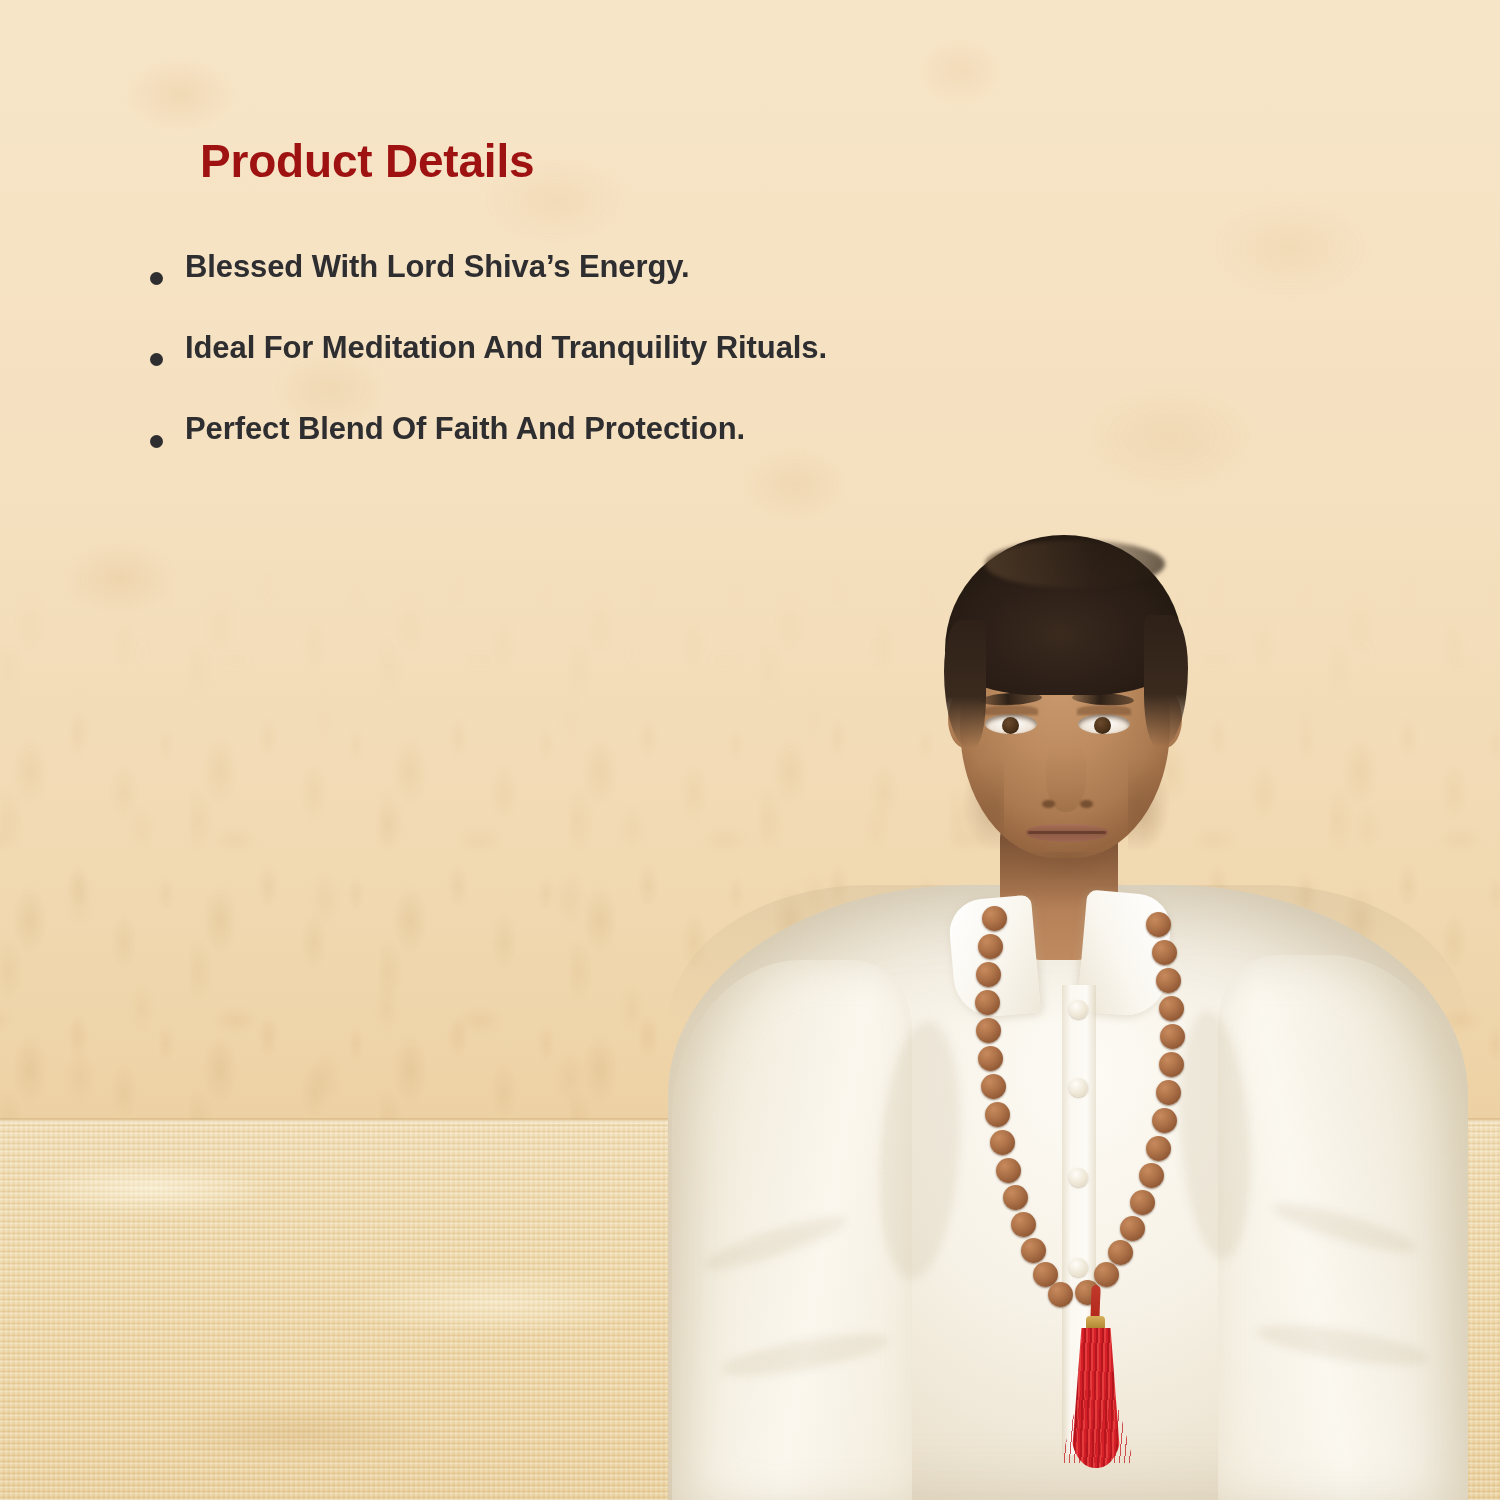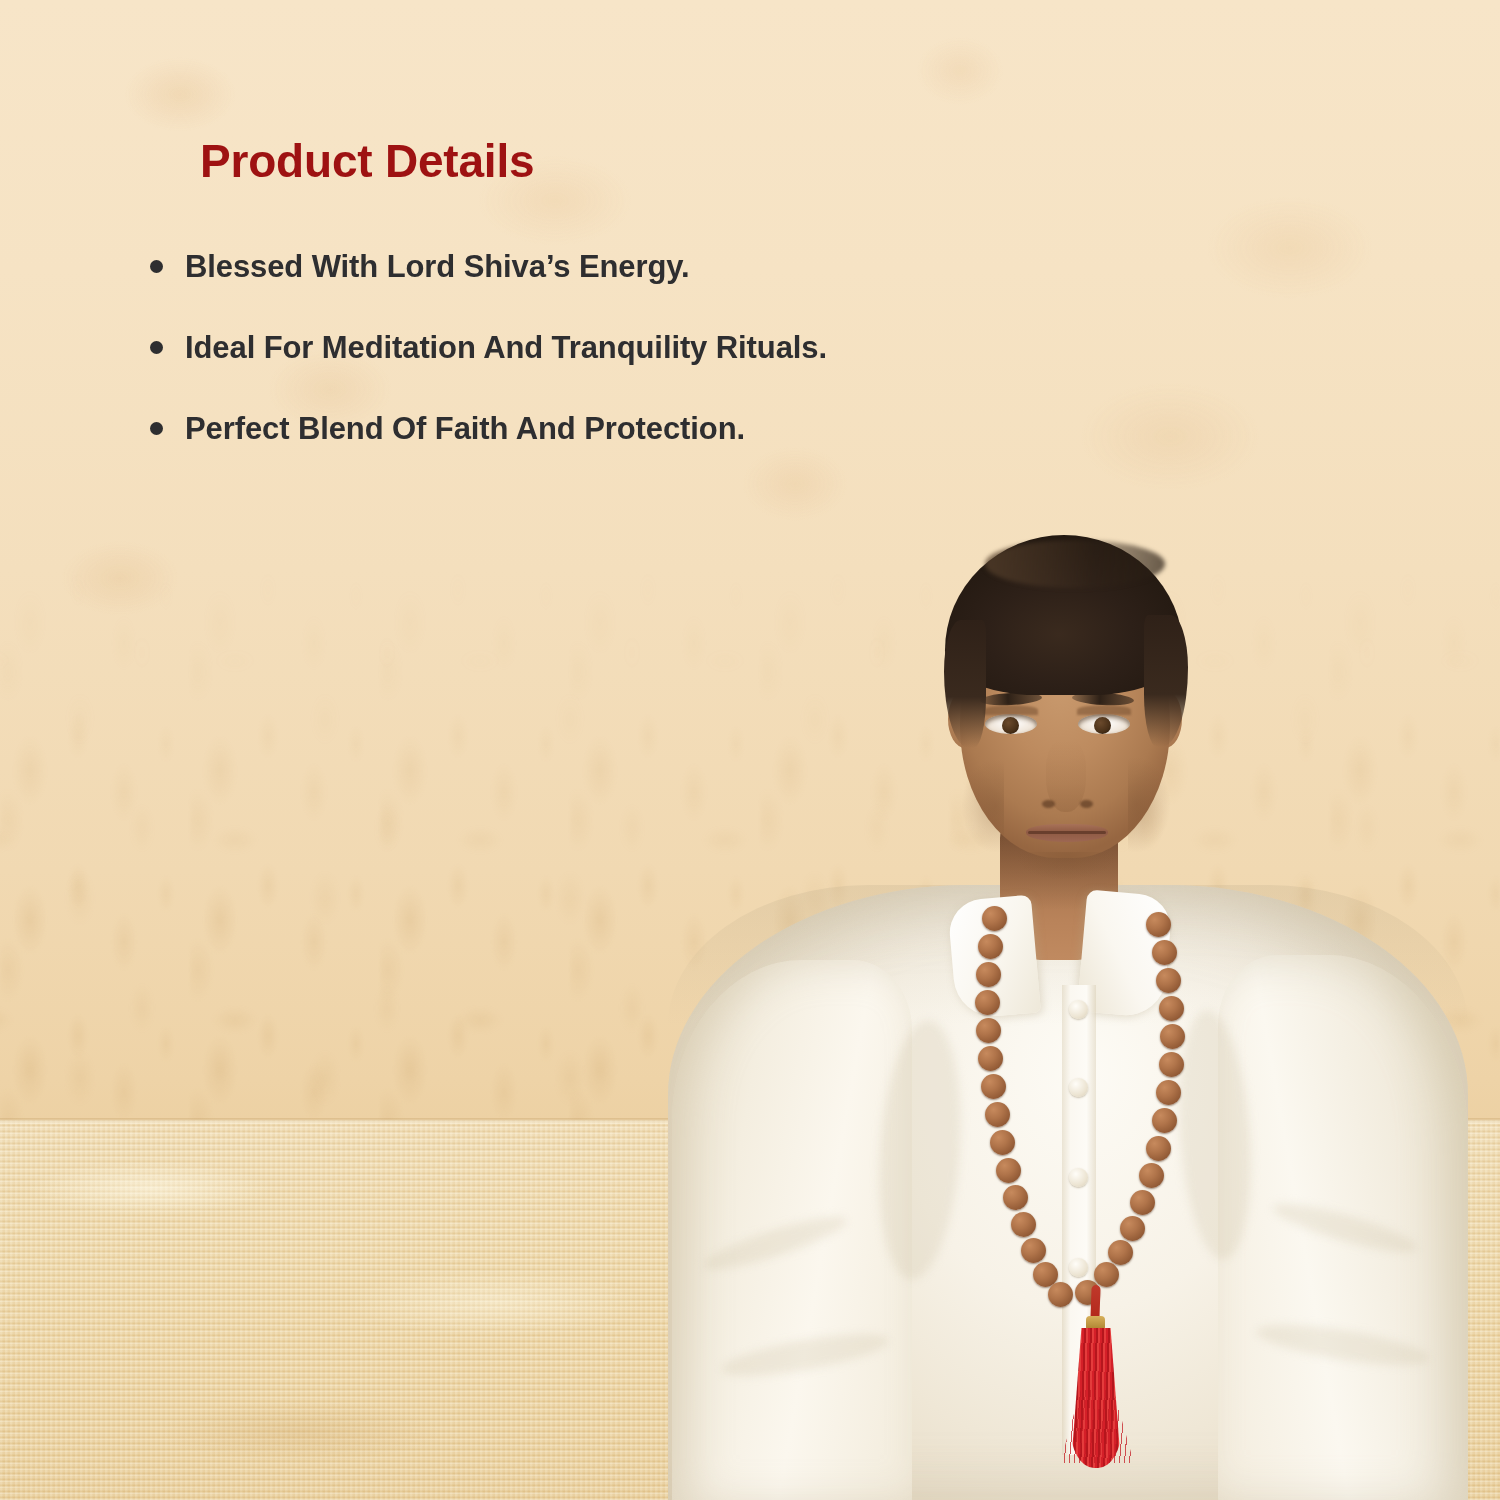--- a/index.html
+++ b/index.html
@@ -122,21 +122,21 @@
     font-size:46px; font-weight:700; letter-spacing:-0.2px;
     color:#9E1212;
     font-family:"Liberation Sans", sans-serif;
     margin-left:48px;
   }
   .bullets {
     position:absolute; left:150px; top:248px;
     width: 960px;
   }
   .bullet-row {
-    display:flex; align-items:flex-start;
+    display:flex; align-items:flex-end;
     margin-bottom:44px;
   }
   .bullet-dot {
     width:13px; height:13px; border-radius:50%;
     background:#2E2E30;
     margin-top:12px;
     margin-right:22px;
     flex:0 0 auto;
   }
   .bullet-text {

